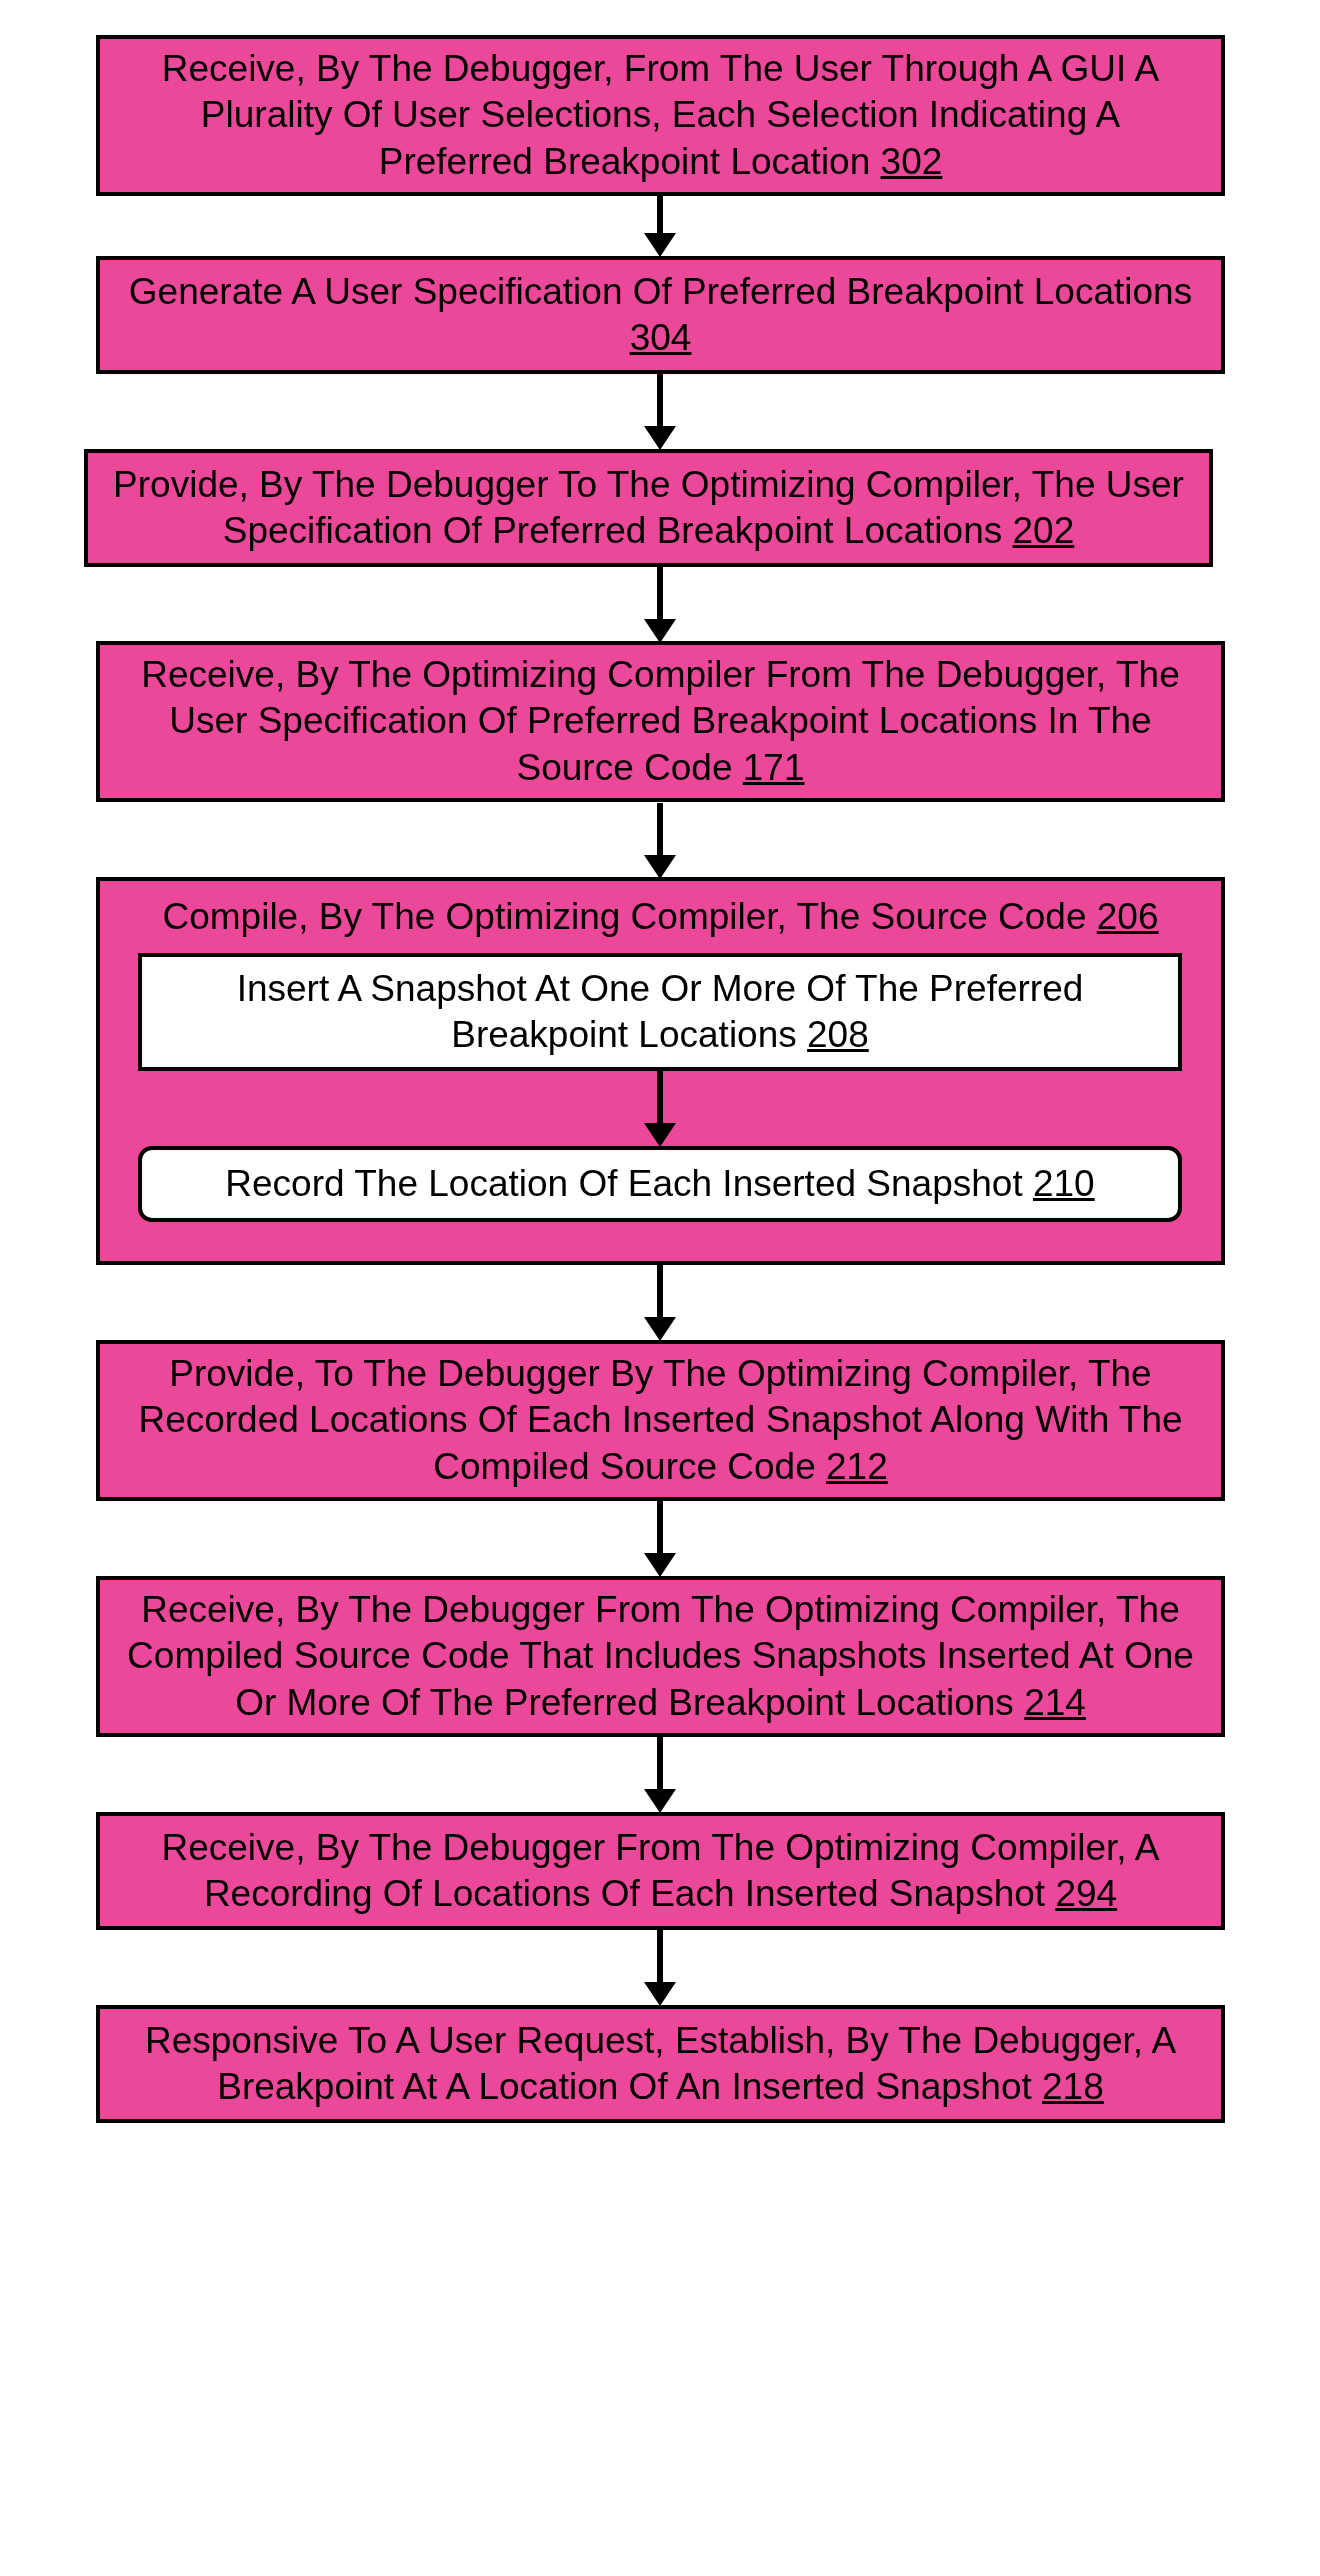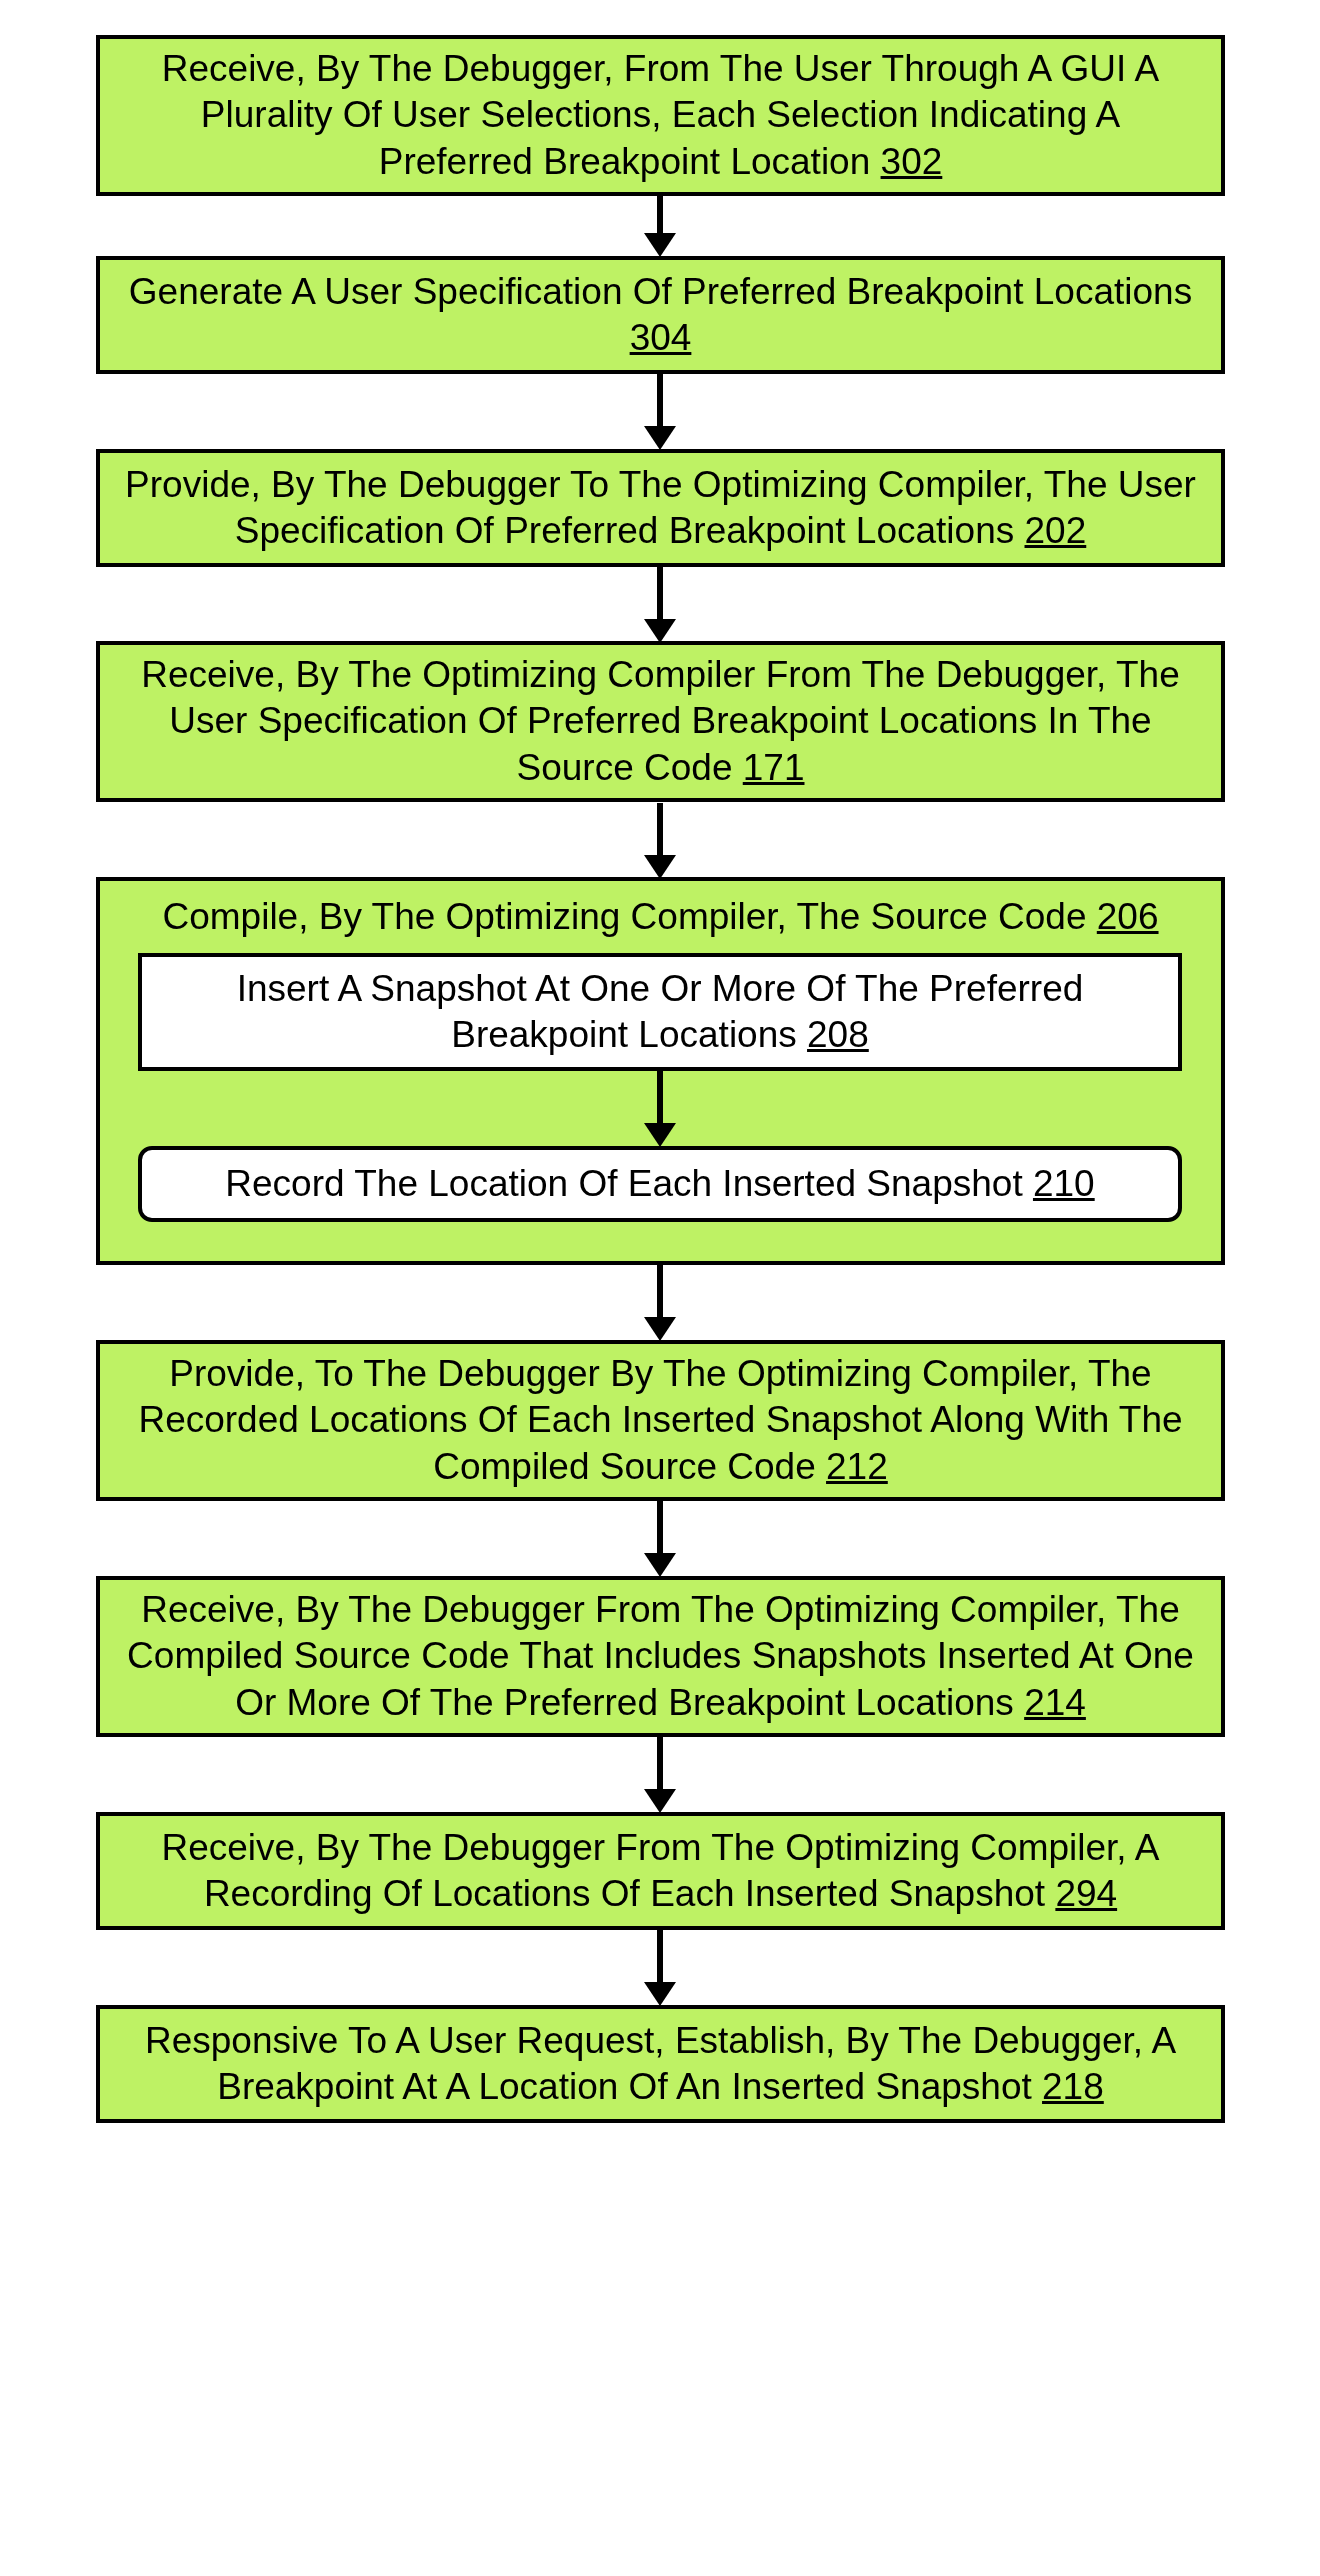--- a/index.html
+++ b/index.html
@@ -11,21 +11,21 @@
     position: relative;
     width: 1321px;
     height: 2576px;
     margin: 0 auto;
     font-family: Arial, Helvetica, sans-serif;
     color: #000;
   }
   .box {
     position: absolute;
     border: 4.6px solid #000;
-    background: #bef264;
+    background: #ec4899;
     box-sizing: border-box;
     display: flex;
     align-items: center;
     justify-content: center;
     text-align: center;
     padding: 11px 22px;
     font-size: 37px;
     line-height: 1.25;
   }
   .inner {
@@ -83,21 +83,21 @@
     <span>
       <span>Generate A User Specification Of Preferred Breakpoint Locations </span><span class="ref">304</span>
     </span>
   </div>
 
   <div class="arrow" style="left:660px; top:374px;">
     <div class="shaft" style="height:52px;"></div>
     <div class="head"></div>
   </div>
 
-  <div class="box" style="left:96px; top:449px; width:1129px; height:118px;">
+  <div class="box" style="left:84px; top:449px; width:1129px; height:118px;">
     <span>
       <span>Provide, By The Debugger To The Optimizing Compiler, The User Specification Of Preferred Breakpoint Locations </span><span class="ref">202</span>
     </span>
   </div>
 
   <div class="arrow" style="left:660px; top:567px;">
     <div class="shaft" style="height:52px;"></div>
     <div class="head"></div>
   </div>
 

